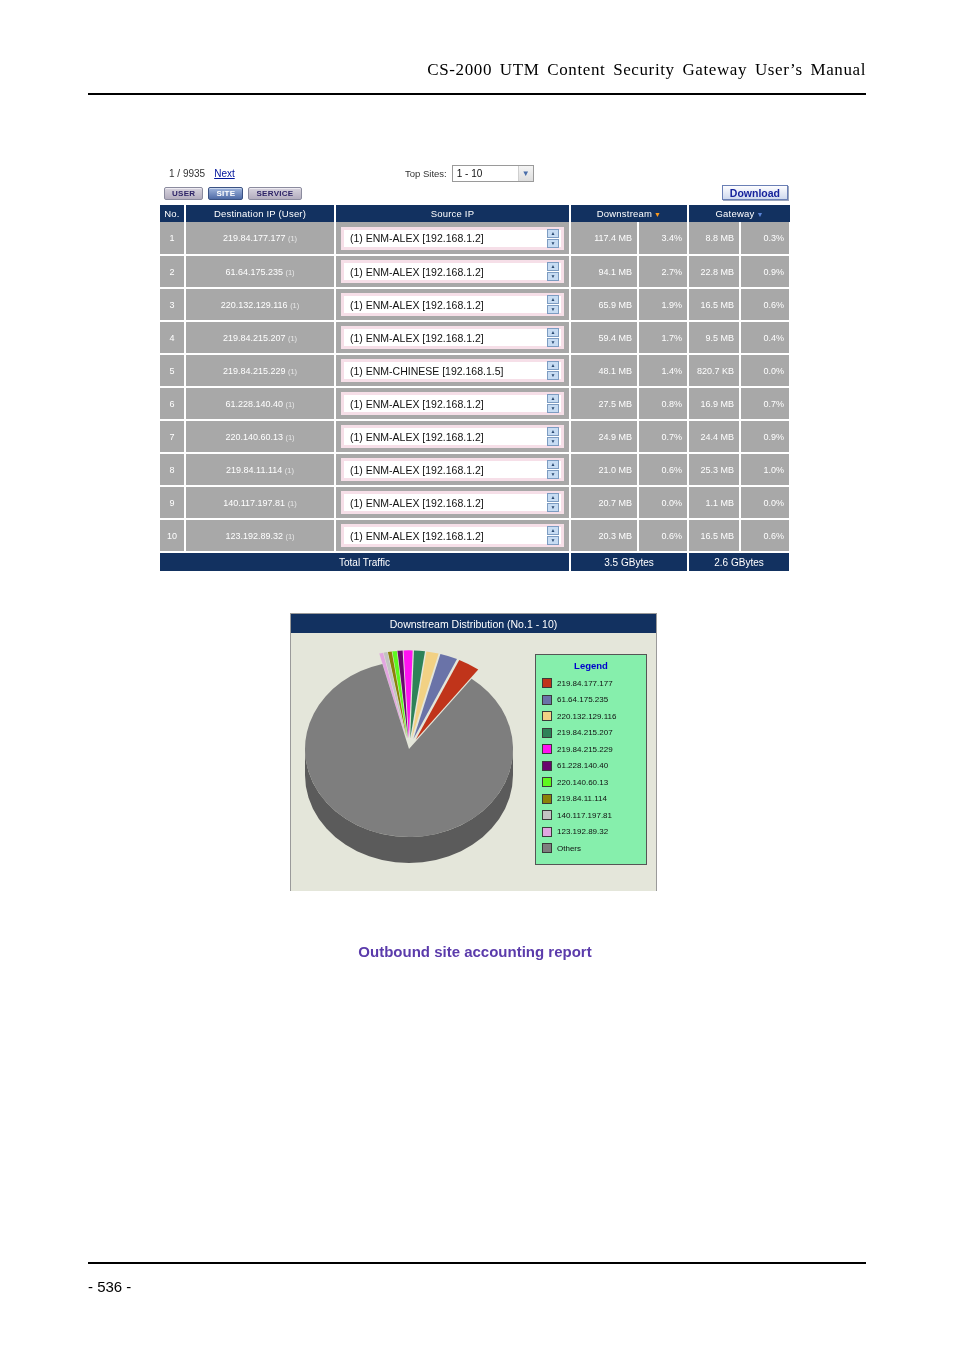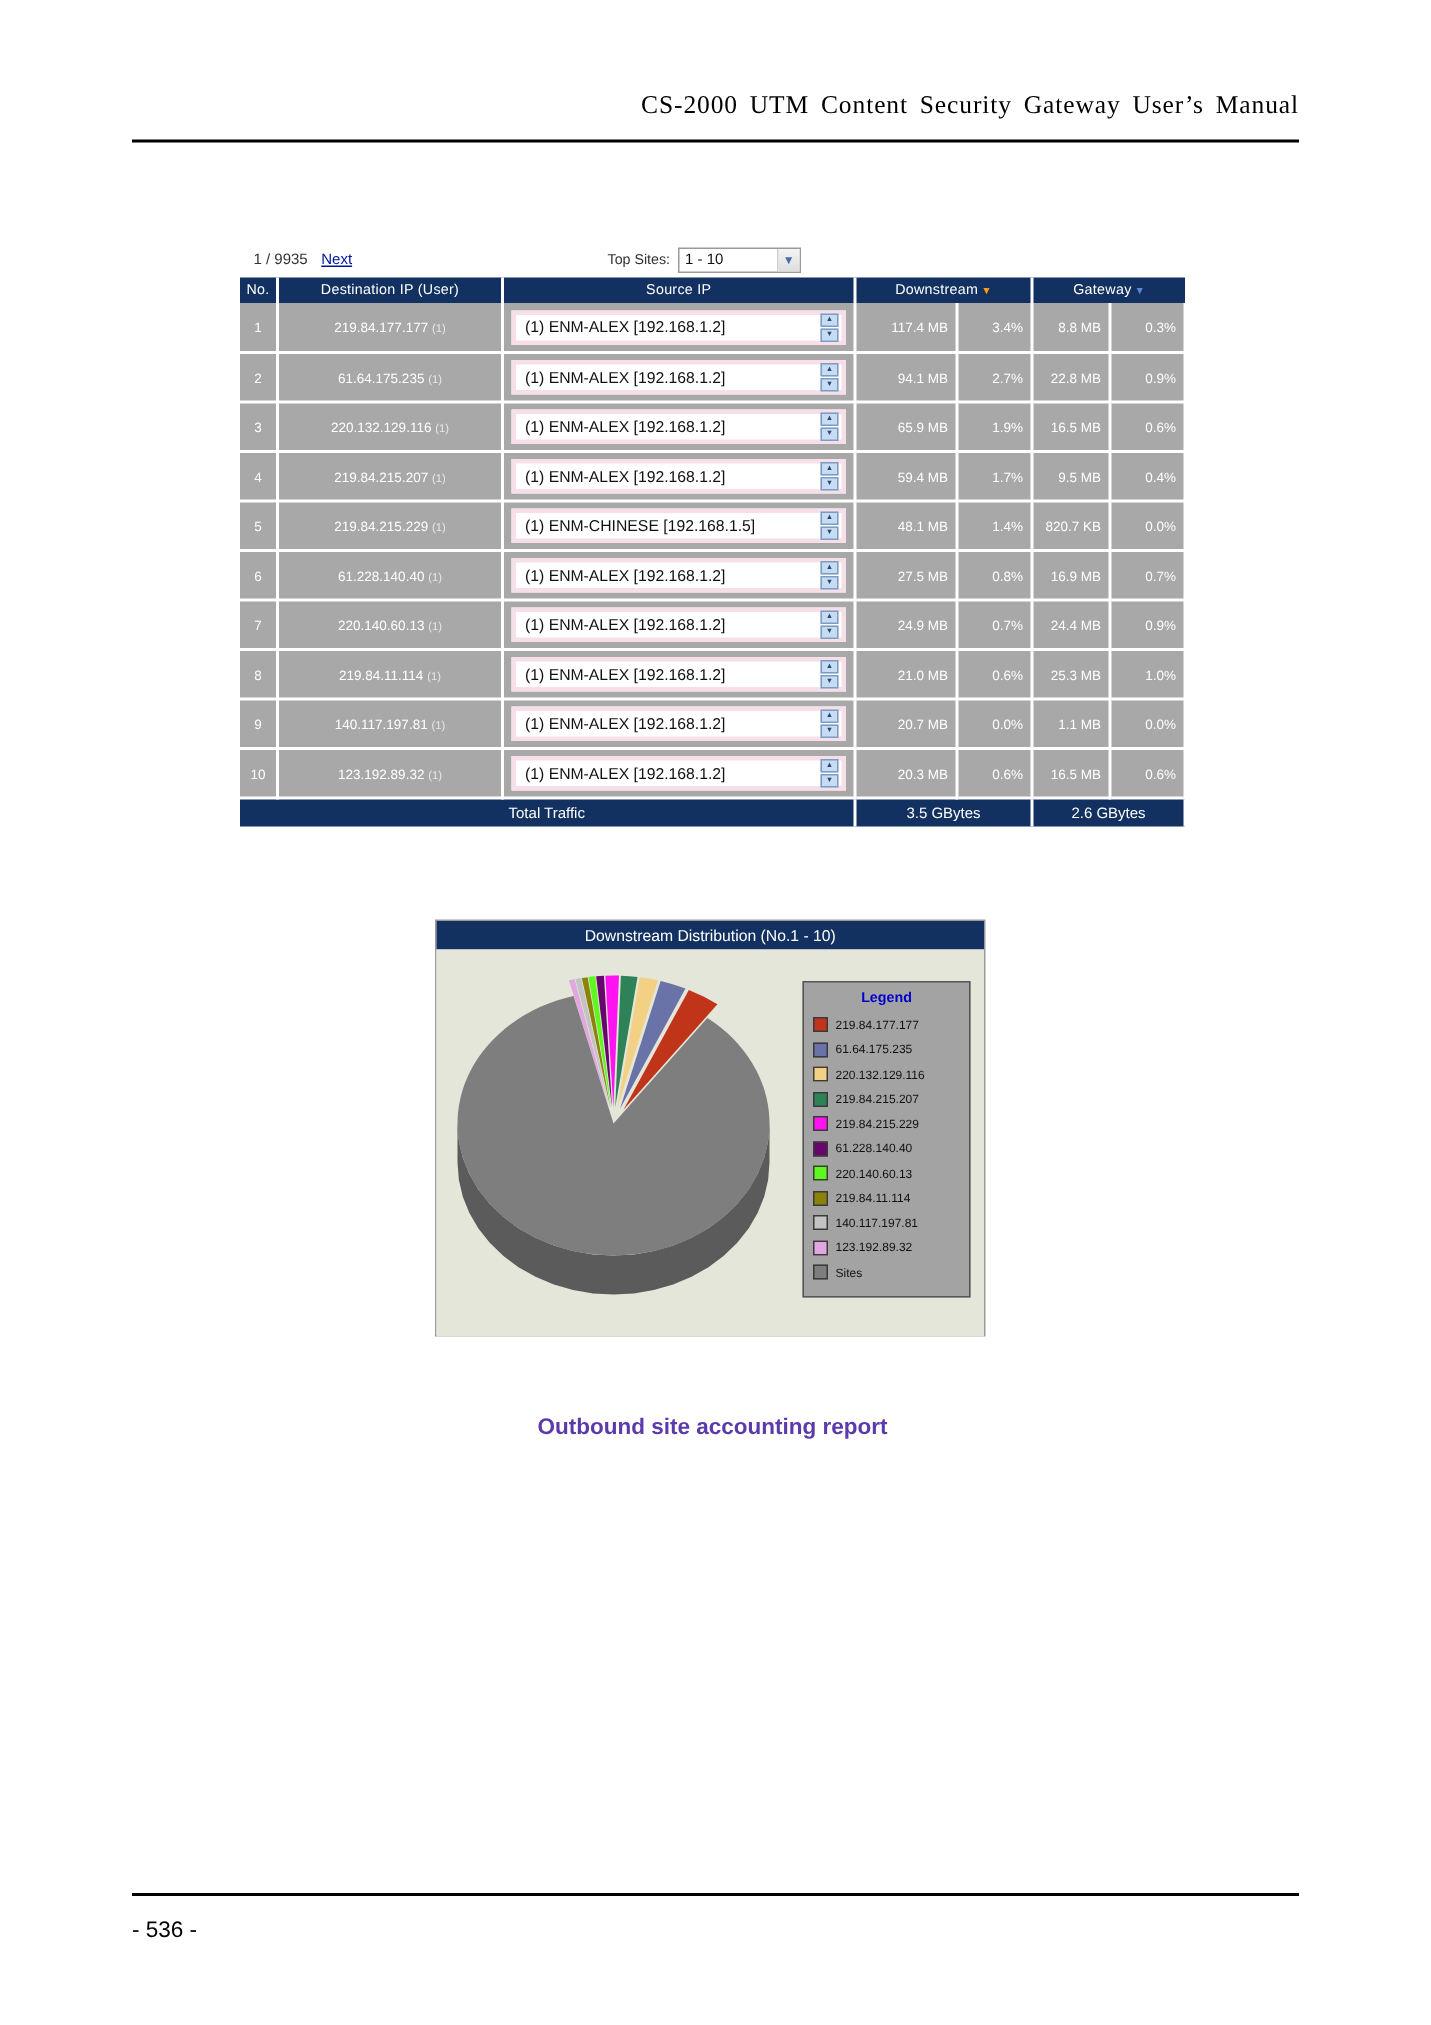--- a/index.html
+++ b/index.html
@@ -147,21 +147,21 @@
   }
   .pie-title {
     height:19px; background:#123160; color:#ffffff;
     font-size:10.5px; display:flex; align-items:center; justify-content:center;
   }
   .pie-body {
     height:258px; background:#e4e6da; position:relative;
   }
   .legend {
     position:absolute; right:9px; top:21px; width:112px;
-    background:#a3a3a3; border:1px solid #555; padding:5px 6px 7px 6px;
+    background:#86efac; border:1px solid #555; padding:5px 6px 7px 6px;
   }
   .legend-title {
     text-align:center; color:#0000cc; font-size:9.5px; font-weight:bold;
     margin-bottom:4px;
   }
   .legend-item {
     display:flex; align-items:center; gap:5px; height:16.5px;
   }
   .legend-swatch {
     width:10px; height:10px; border:1px solid #3a3a3a; flex:none;
@@ -193,20 +193,28 @@
     </div>
     <div class="topsites">
       <span class="topsites-label">Top Sites:</span>
       <div class="select-box">
         <span>1 - 10</span>
         <span class="select-arrow">▼</span>
       </div>
     </div>
   </div>
 
+  <div class="toolbar-row2">
+    <div class="tabs">
+      <div class="tab">USER</div>
+      <div class="tab active">SITE</div>
+      <div class="tab">SERVICE</div>
+    </div>
+    <div class="download-btn">Download</div>
+  </div>
 
   <table class="grid">
     <colgroup>
       <col style="width:25px">
       <col style="width:150px">
       <col style="width:235px">
       <col style="width:68px">
       <col style="width:50px">
       <col style="width:52px">
       <col style="width:50px">
@@ -468,21 +476,21 @@
           <div class="legend-item">
             <span class="legend-swatch" style="background:#c3c3c3"></span>
             <span class="legend-label">140.117.197.81</span>
           </div>
           <div class="legend-item">
             <span class="legend-swatch" style="background:#e2a6e0"></span>
             <span class="legend-label">123.192.89.32</span>
           </div>
           <div class="legend-item">
             <span class="legend-swatch" style="background:#7e7e7e"></span>
-            <span class="legend-label">Sites</span>
+            <span class="legend-label">Others</span>
           </div>
         </div>
     </div>
   </div>
 </div>
 
 <div class="caption">Outbound site accounting report</div>
 
 <div class="ftr-rule"></div>
 <div class="page-footer">

